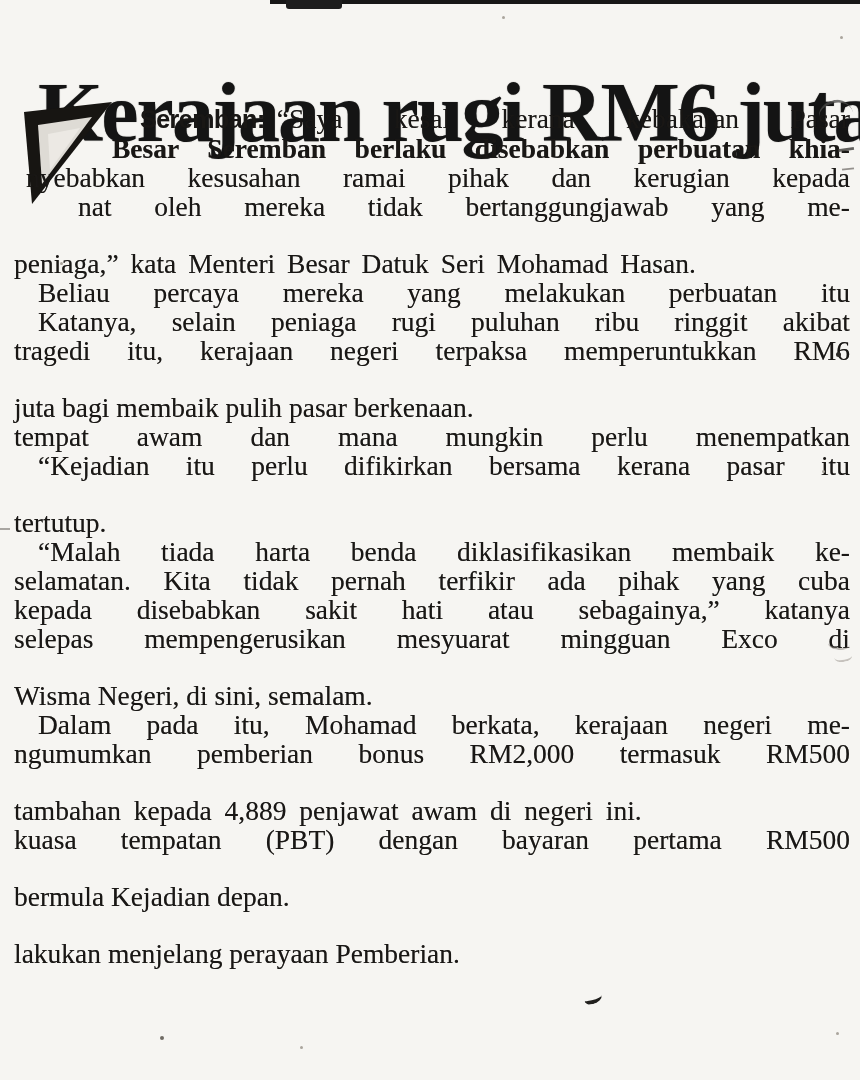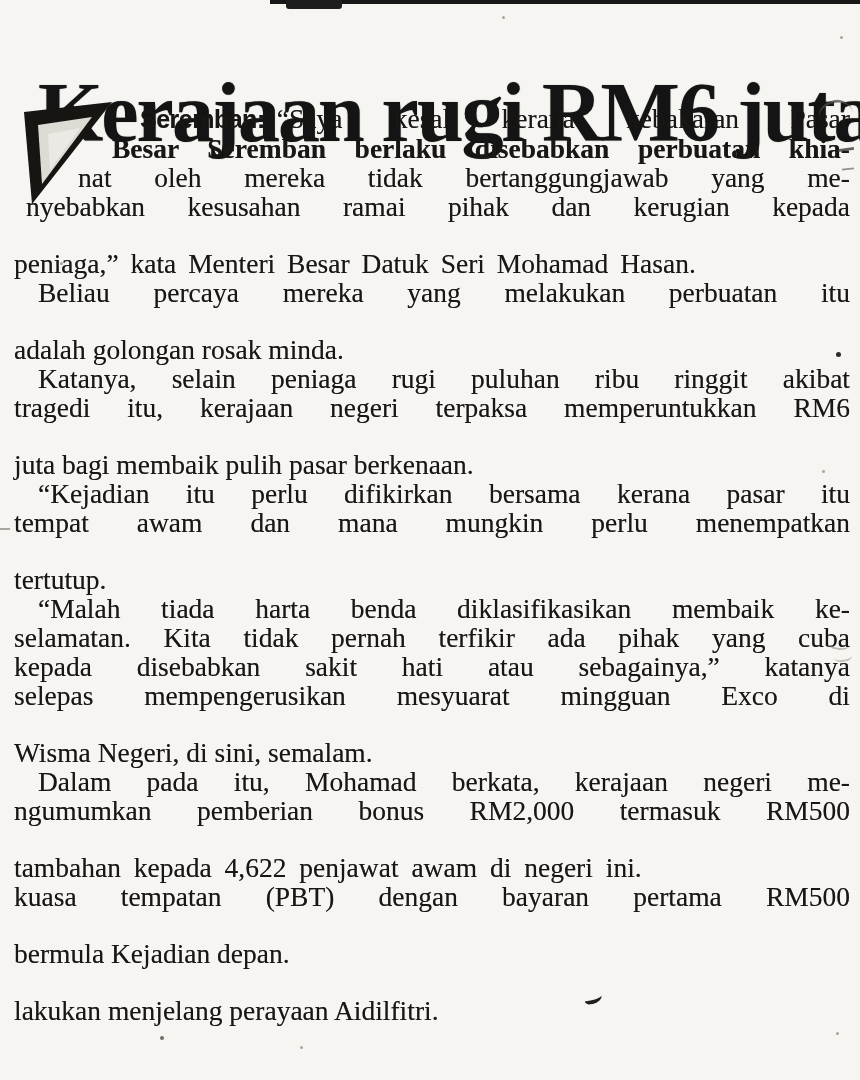--- a/index.html
+++ b/index.html
@@ -74,63 +74,62 @@
     <polygon points="16,14 104,4 24,106" fill="#171512"></polygon>
     <polygon points="30,27 84,19 34,86" fill="#dedbd5"></polygon>
     <polygon points="40,36 72,30 42,72" fill="#efece7" opacity="0.8"></polygon>
   </svg>
 
   <div class="article">
 
     <div>
       <span class="line p1-l0"><span class="lead-in">Seremban:</span><span>“Saya kesal kerana kebakaran Pasar</span></span>
       <span class="line p1-l1">Besar Seremban berlaku disebabkan perbuatan khia-</span>
+      <span class="line p1-l3">nyebabkan kesusahan ramai pihak dan kerugian kepada</span>
       <span class="line p1-l2">nat oleh mereka tidak bertanggungjawab yang me-</span>
-      <span class="line p1-l3">nyebabkan kesusahan ramai pihak dan kerugian kepada</span>
       <span class="line last p1-l4">peniaga,” kata Menteri Besar Datuk Seri Mohamad Hasan.</span>
     </div>
 
     <div>
       <span class="line indent">Beliau percaya mereka yang melakukan perbuatan itu</span>
-      <span class="line last">adalah golongan rosak minda.</span>
     </div>
 
     <div>
       <span class="line indent">Katanya, selain peniaga rugi puluhan ribu ringgit akibat</span>
       <span class="line">tragedi itu, kerajaan negeri terpaksa memperuntukkan RM6</span>
       <span class="line last">juta bagi membaik pulih pasar berkenaan.</span>
     </div>
 
     <div>
+      <span class="line">tempat awam dan mana mungkin perlu menempatkan</span>
       <span class="line indent">“Kejadian itu perlu difikirkan bersama kerana pasar itu</span>
-      <span class="line">tempat awam dan mana mungkin perlu menempatkan</span>
       <span class="line last">tertutup.</span>
     </div>
 
     <div>
       <span class="line indent">“Malah tiada harta benda diklasifikasikan membaik ke-</span>
       <span class="line">selamatan. Kita tidak pernah terfikir ada pihak yang cuba</span>
       <span class="line">kepada disebabkan sakit hati atau sebagainya,” katanya</span>
       <span class="line">selepas mempengerusikan mesyuarat mingguan Exco di</span>
       <span class="line last">Wisma Negeri, di sini, semalam.</span>
     </div>
 
     <div>
       <span class="line indent">Dalam pada itu, Mohamad berkata, kerajaan negeri me-</span>
       <span class="line">ngumumkan pemberian bonus RM2,000 termasuk RM500</span>
-      <span class="line last wide">tambahan kepada 4,622 penjawat awam di negeri ini.</span>
+      <span class="line last wide">tambahan kepada 4,889 penjawat awam di negeri ini.</span>
     </div>
 
     <div>
       <span class="line">kuasa tempatan (PBT) dengan bayaran pertama RM500</span>
       <span class="line last">bermula Kejadian depan.</span>
     </div>
 
     <div>
-      <span class="line last">lakukan menjelang perayaan Aidilfitri.</span>
+      <span class="line last">lakukan menjelang perayaan Pemberian.</span>
     </div>
 
   </div>
 
   <div class="artifact arc1"></div>
   <div class="artifact dash1"></div>
   <div class="artifact dash2"></div>
   <div class="artifact dot1"></div>
   <div class="artifact squig1"></div>
   <div class="artifact squig2"></div>

